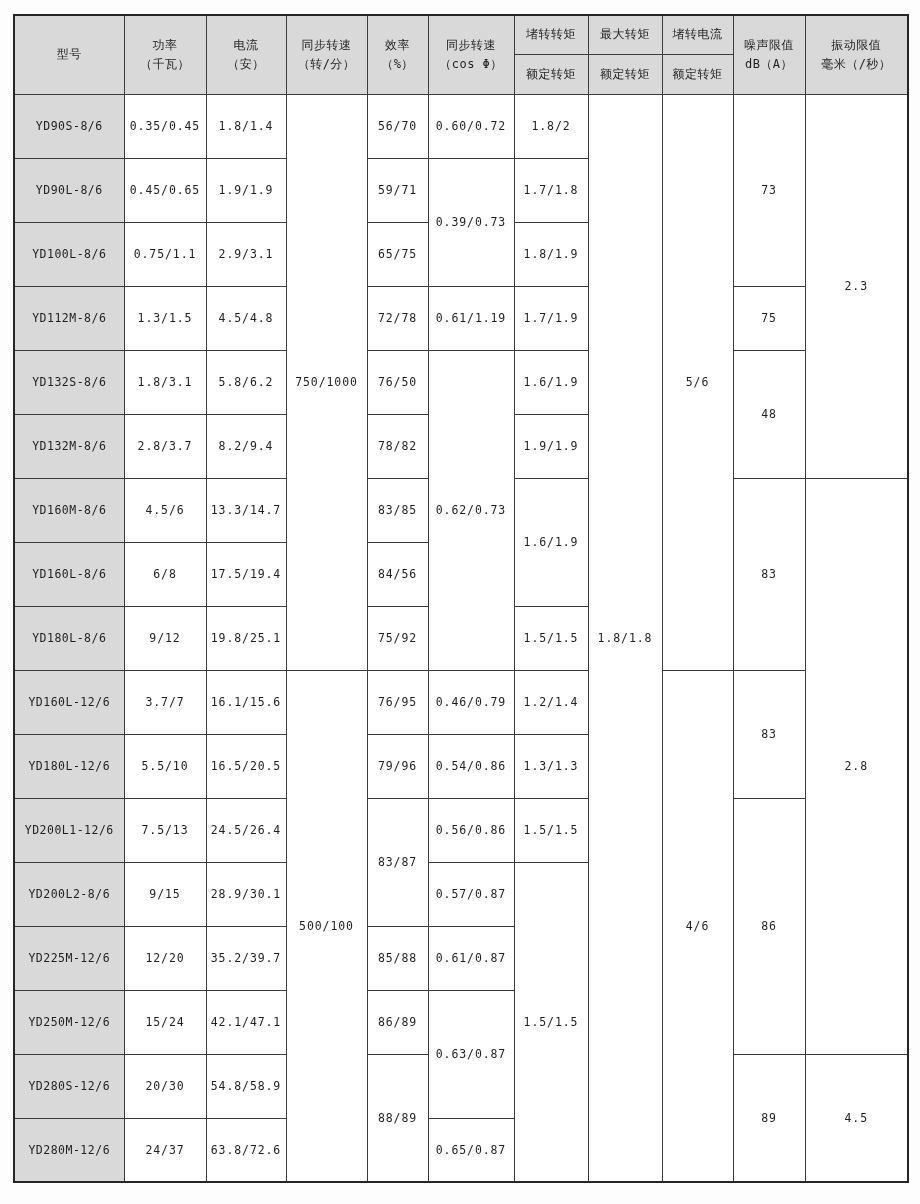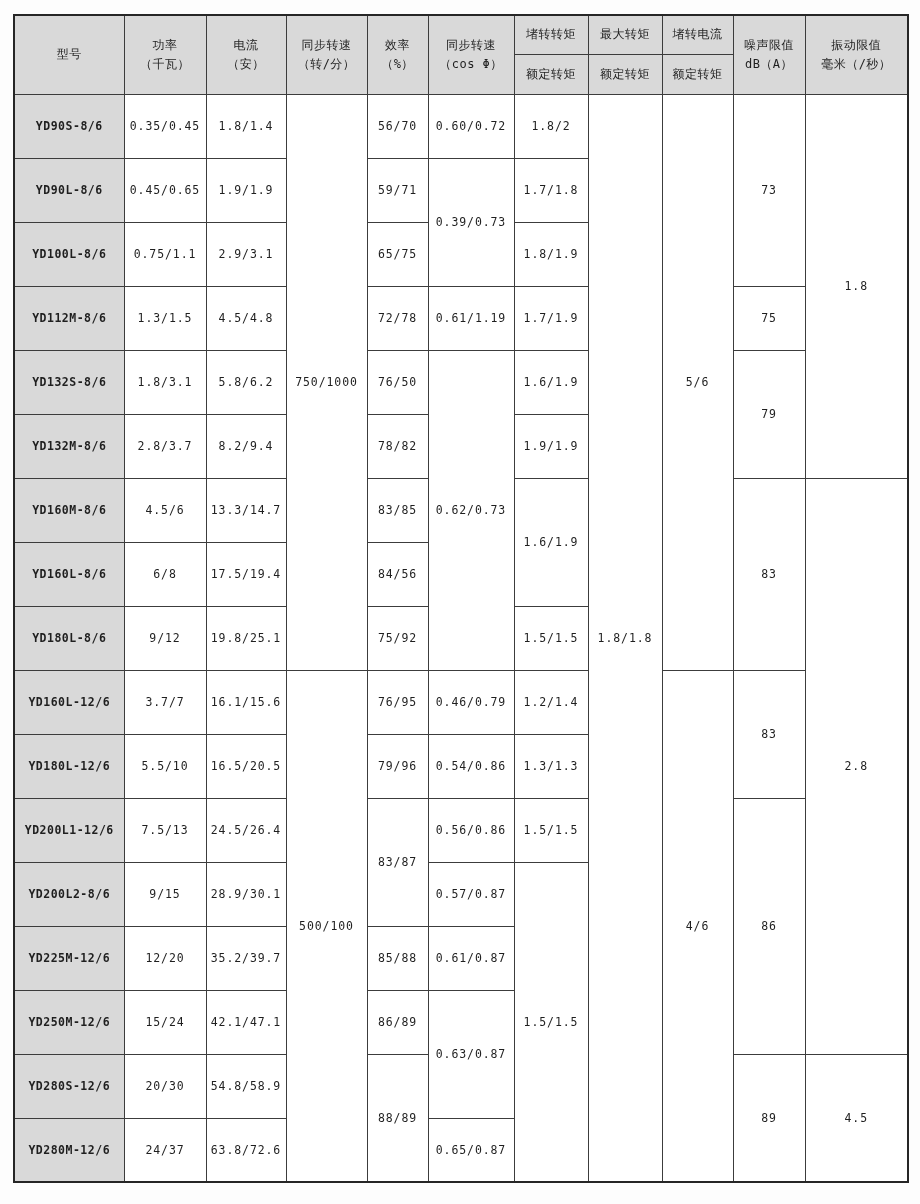--- a/index.html
+++ b/index.html
@@ -44,21 +44,20 @@
   tr.h-bot  { height: 40px; }
   tbody tr  { height: 64px; }
   tbody td {
     background: #ffffff;
     font-size: 11.5px;
     letter-spacing: 0.9px;
   }
   tbody td.model {
     background: #d9d9d9;
     letter-spacing: 0.5px;
-    font-weight: bold;
   }
 </style>
 </head>
 <body>
 
 <div class="page">
 <table class="spec">
   <colgroup>
     <col style="width:110px">
         <col style="width:82px">
@@ -132,21 +131,21 @@
       <td class="model">YD90S-8/6</td>
       <td>0.35/0.45</td>
       <td>1.8/1.4</td>
       <td rowspan="9">750/1000</td>
       <td>56/70</td>
       <td>0.60/0.72</td>
       <td>1.8/2</td>
       <td rowspan="17">1.8/1.8</td>
       <td rowspan="9">5/6</td>
       <td rowspan="3">73</td>
-      <td rowspan="6">1.8</td>
+      <td rowspan="6">2.3</td>
     </tr>
     <tr>
       <td class="model">YD90L-8/6</td>
       <td>0.45/0.65</td>
       <td>1.9/1.9</td>
       <td>59/71</td>
       <td rowspan="2">0.39/0.73</td>
       <td>1.7/1.8</td>
     </tr>
     <tr>
@@ -165,21 +164,21 @@
       <td>1.7/1.9</td>
       <td>75</td>
     </tr>
     <tr>
       <td class="model">YD132S-8/6</td>
       <td>1.8/3.1</td>
       <td>5.8/6.2</td>
       <td>76/50</td>
       <td rowspan="5">0.62/0.73</td>
       <td>1.6/1.9</td>
-      <td rowspan="2">79</td>
+      <td rowspan="2">48</td>
     </tr>
     <tr>
       <td class="model">YD132M-8/6</td>
       <td>2.8/3.7</td>
       <td>8.2/9.4</td>
       <td>78/82</td>
       <td>1.9/1.9</td>
     </tr>
     <tr>
       <td class="model">YD160M-8/6</td>

